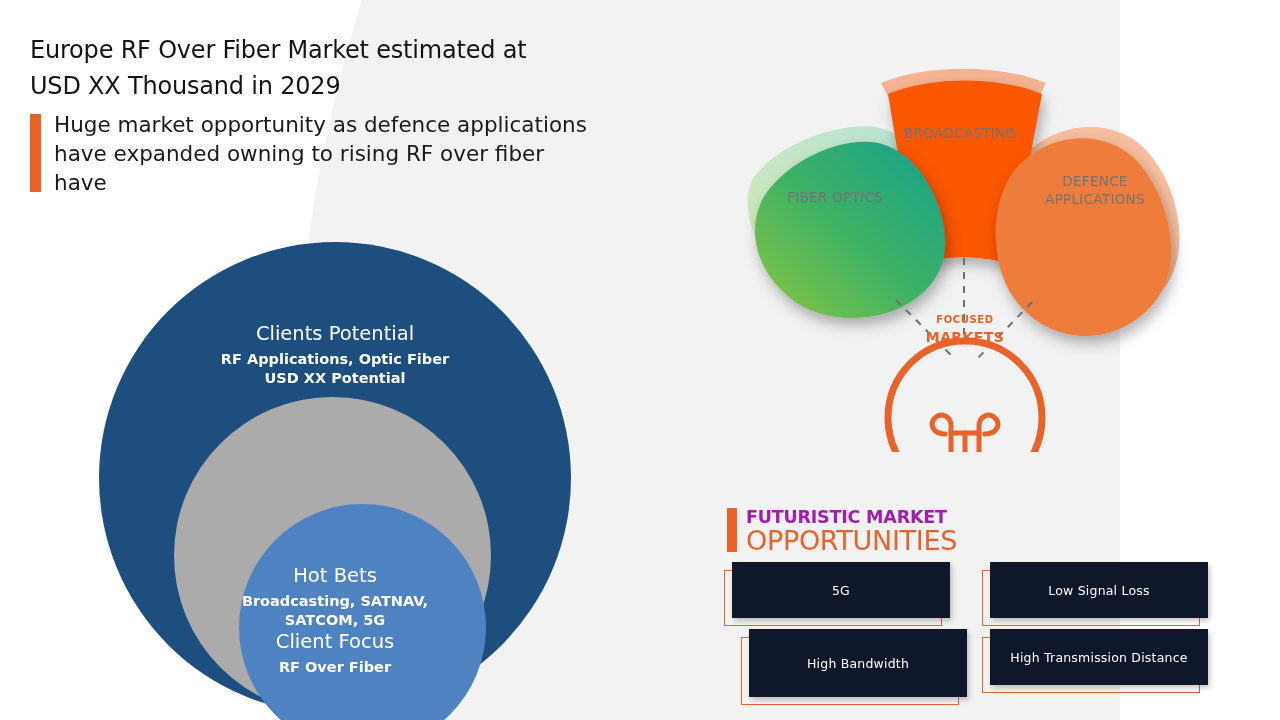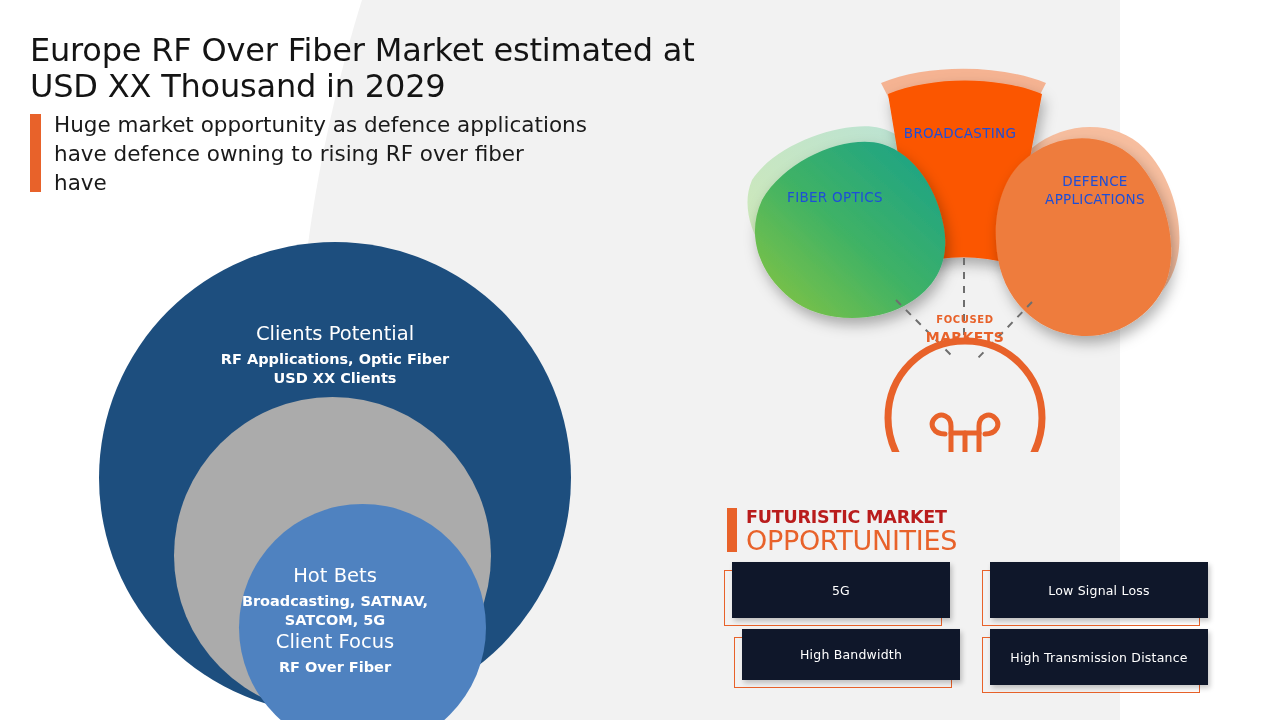--- a/index.html
+++ b/index.html
@@ -11,21 +11,21 @@
     position:relative;
   }
   #stage{position:absolute;inset:0;width:1280px;height:720px;}
 
   
   .bg-panel{position:absolute;left:0;top:0;width:1280px;height:720px;}
 
   
   .headline-block{position:absolute;left:30px;top:32px;width:700px;}
   .headline{
-    font-size:32px;line-height:36px;color:#141414;
+    font-size:24px;line-height:36px;color:#141414;
     font-weight:400;letter-spacing:-0.2px;margin:0;
     font-family:"DejaVu Sans", sans-serif;
   }
   .sub-wrap{display:flex;margin-top:6px;}
   .accent-bar{
     width:11px;min-width:11px;height:78px;background:#E8622A;
     margin-right:13px;margin-top:4px;
   }
   .subhead{
     font-size:21.5px;line-height:29px;color:#1a1a1a;font-weight:400;margin:0;
@@ -44,21 +44,21 @@
   }
   .ring-title{font-size:19.5px;font-weight:400;line-height:24px;}
   .ring-sub{font-size:14.5px;font-weight:600;line-height:19px;margin-top:4px;}
   .lbl-outer{left:0;top:33px;margin-top:47px;}
   .lbl-mid{left:0;top:22px;}
   .lbl-inner{left:0;top:56px;}
 
   
   .petals{position:absolute;left:700px;top:52px;width:540px;height:400px;}
   .petal-label{
-    position:absolute;color:#1d4ed8;text-align:center;
+    position:absolute;color:#737373;text-align:center;
     font-family:"DejaVu Sans", sans-serif;
     font-size:13.5px;line-height:18px;letter-spacing:.3px;
     pointer-events:none;
   }
   .pl-fiber{left:50px;top:136px;width:170px;}
   .pl-broadcast{left:160px;top:72px;width:200px;}
   .pl-defence{left:300px;top:120px;width:190px;}
 
   
   .bulb-text{
@@ -66,21 +66,21 @@
     font-family:"DejaVu Sans", sans-serif;color:#E8622A;
   }
   .bulb-l1{top:314px;font-size:10px;font-weight:700;letter-spacing:.6px;}
   .bulb-l2{top:329px;font-size:14px;font-weight:700;letter-spacing:.4px;}
 
   
   .fut-head{position:absolute;left:727px;top:508px;display:flex;}
   .fut-bar{width:10px;height:44px;background:#E8622A;margin-right:9px;}
   .fut-l1{
     font-family:"DejaVu Sans", sans-serif;
-    font-size:17.5px;font-weight:700;color:#b91c1c;line-height:19px;letter-spacing:-.2px;
+    font-size:17.5px;font-weight:700;color:#a21caf;line-height:19px;letter-spacing:-.2px;
   }
   .fut-l2{
     font-family:"DejaVu Sans", sans-serif;
     font-size:27px;font-weight:400;color:#E8622A;line-height:27px;letter-spacing:-.3px;
   }
 
   .opp-grid{position:absolute;left:724px;top:562px;width:500px;height:135px;}
   .opp-cell{position:absolute;}
   .opp-outline{
     position:absolute;left:0;top:8px;width:100%;height:100%;
@@ -91,58 +91,58 @@
     background:#0f172a;box-sizing:border-box;
     display:flex;align-items:center;justify-content:center;
     box-shadow:2px 3px 5px rgba(0,0,0,.22);
   }
   .opp-text{
     color:#ffffff;font-family:"DejaVu Sans", sans-serif;
     font-size:12.5px;font-weight:400;text-align:center;letter-spacing:.2px;
   }
   .cell-a{left:0;top:0;width:218px;height:56px;}
   .cell-b{left:258px;top:0;width:218px;height:56px;}
-  .cell-c{left:10px;top:67px;width:218px;height:51px;}
+  .cell-c{left:17px;top:67px;width:218px;height:68px;}
   .cell-d{left:258px;top:67px;width:218px;height:56px;}
 </style>
 </head>
 <body>
 
 <div id="stage">
 
   <svg class="bg-panel" viewBox="0 0 1280 720" preserveAspectRatio="none">
     <path d="M 1120 0 L 362 0 C 362 0 300 190 300 360 C 300 530 362 720 362 720 L 1120 720 Z" fill="#F2F2F2"></path>
   </svg>
 
   <div class="headline-block">
     <div class="headline">
       <span>Europe RF Over Fiber Market estimated at</span><br>
       <span>USD XX Thousand in 2029</span>
     </div>
     <div class="sub-wrap">
       <div class="accent-bar"></div>
       <div class="subhead">
         <span>Huge market opportunity as defence applications</span><br>
-        <span>have defence owning to rising RF over fiber</span><br>
+        <span>have expanded owning to rising RF over fiber</span><br>
         <span>have</span>
       </div>
     </div>
   </div>
 
   <div class="circles">
 
     <div class="circ circ-outer"></div>
     <div class="circ circ-mid"></div>
     <div class="circ circ-inner"></div>
 
     <div class="ring-label lbl-outer">
       <div class="ring-title">Clients Potential</div>
       <div class="ring-sub">
         <span>RF Applications, Optic Fiber</span><br>
-        <span>USD XX Clients</span>
+        <span>USD XX Potential</span>
       </div>
     </div>
 
     <div class="ring-label lbl-mid" style="top:388px;">
       <div class="ring-title">Client Focus</div>
       <div class="ring-sub">RF Over Fiber</div>
     </div>
 
     <div class="ring-label lbl-inner" style="top:322px;">
       <div class="ring-title">Hot Bets</div>

